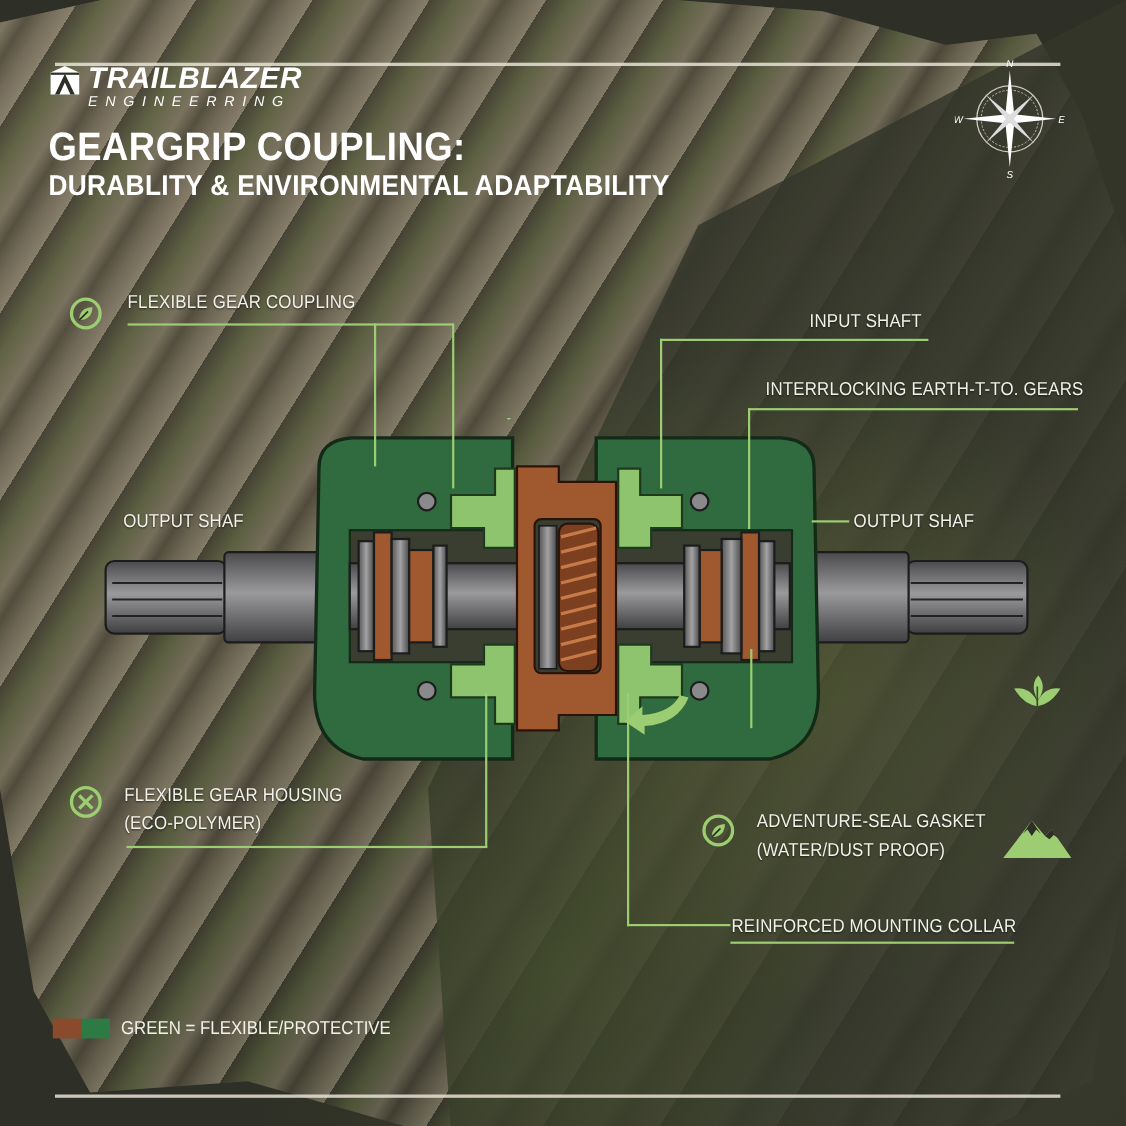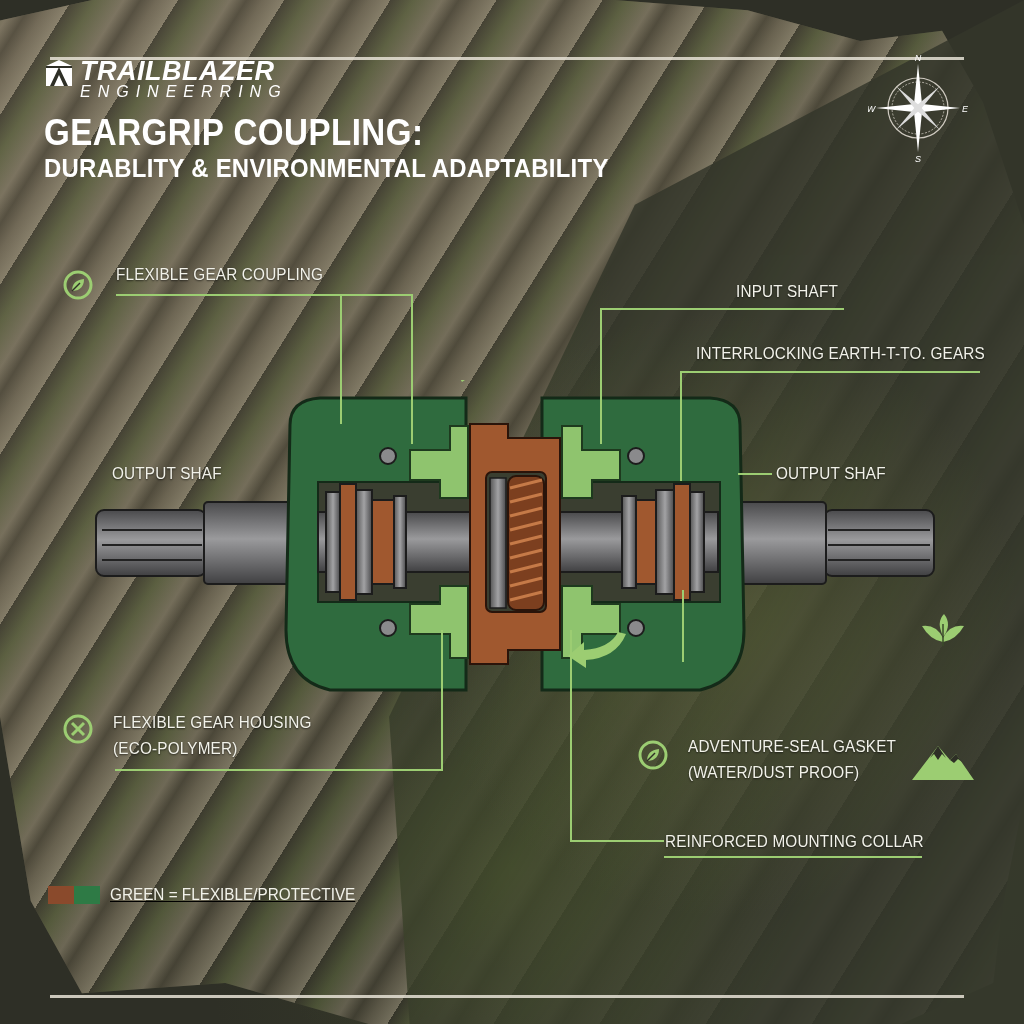--- a/index.html
+++ b/index.html
@@ -17,32 +17,32 @@
     background:
       radial-gradient(circle at 30% 30%,rgba(96,110,52,.55),transparent 30%),
       radial-gradient(circle at 70% 60%,rgba(110,120,60,.45),transparent 32%),
       radial-gradient(circle at 50% 85%,rgba(80,95,45,.5),transparent 28%),
       #34372b;opacity:.85;}
   .paper-edge{position:absolute;left:50px;right:60px;height:3px;background:rgba(230,226,214,.85);}
 
   .brand{position:absolute;left:44px;top:58px;display:flex;align-items:flex-start;gap:6px;color:#fff;}
   .brand-logo{width:30px;height:30px;}
   .brand-name{font-weight:bold;font-style:italic;font-size:27px;letter-spacing:.5px;line-height:26px;}
-  .brand-sub{font-style:italic;font-size:16px;letter-spacing:7px;line-height:16px;margin-top:0;}
+  .brand-sub{font-style:italic;font-size:13px;letter-spacing:7px;line-height:16px;margin-top:0;}
 
   .title1{position:absolute;left:44px;top:112px;color:#fff;font-weight:bold;font-size:36px;letter-spacing:.5px;transform:scaleX(.92);transform-origin:left;}
   .title2{position:absolute;left:44px;top:153px;color:#fff;font-weight:bold;font-size:26px;letter-spacing:.3px;transform:scaleX(.92);transform-origin:left;}
 
   .compass{position:absolute;left:868px;top:52px;width:100px;height:110px;}
 
   .label{position:absolute;color:#f2f2ea;font-size:17px;letter-spacing:.2px;transform:scaleX(.9);transform-origin:left;text-shadow:0 1px 2px rgba(0,0,0,.6);white-space:nowrap;line-height:22px;}
   .badge{position:absolute;width:30px;height:30px;}
   .leader{position:absolute;background:#9ccd72;}
 
-  .legend{position:absolute;left:48px;top:882px;text-decoration:underline;}
+  .legend{position:absolute;left:48px;top:922px;}
   .legend-row{display:flex;align-items:center;gap:10px;height:26px;}
   .sw{display:flex;}
   .sw span{display:block;width:26px;height:18px;}
   .legend-text{color:#f2f2ea;font-size:17px;transform:scaleX(.9);transform-origin:left;white-space:nowrap;}
 
   .diagram{position:absolute;left:90px;top:380px;width:850px;height:320px;}
 </style>
 </head>
 <body>
 

